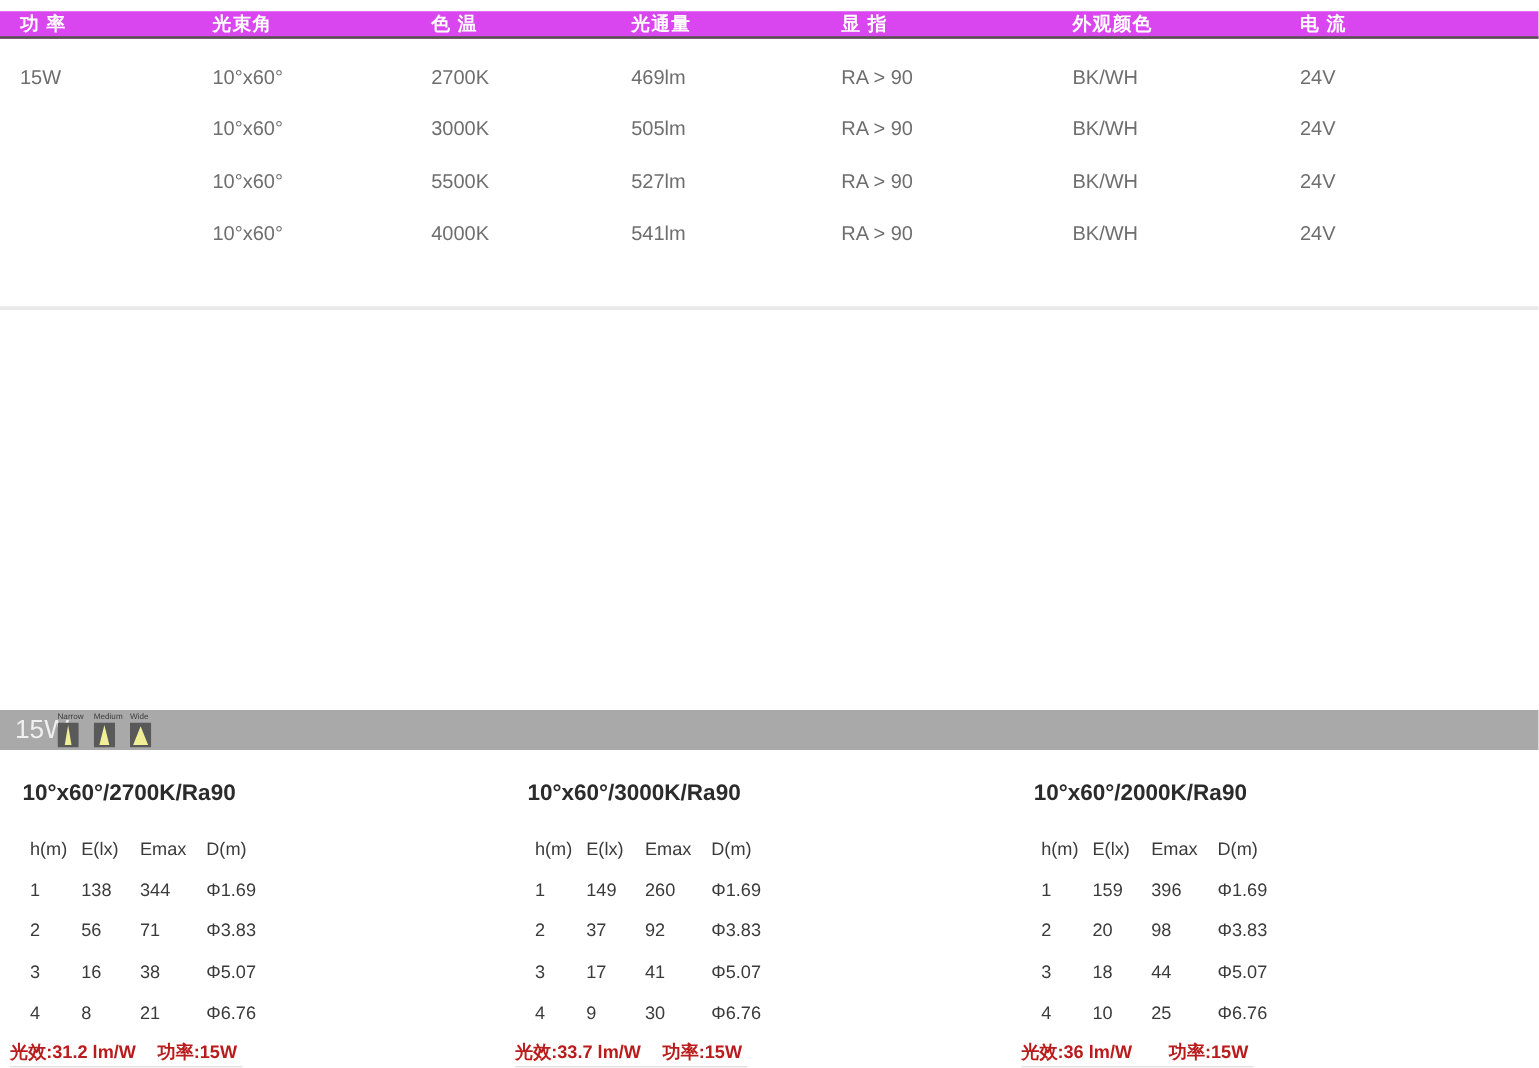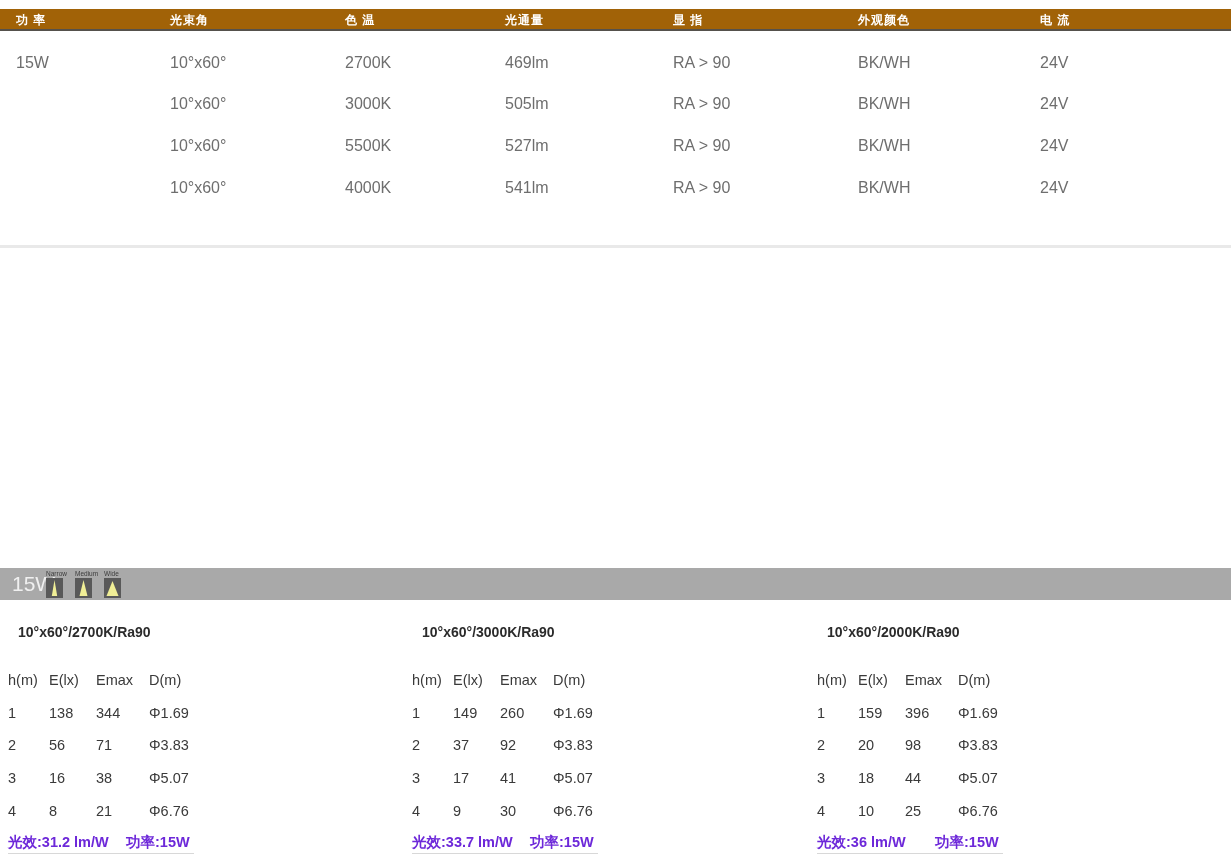--- a/index.html
+++ b/index.html
@@ -4,47 +4,47 @@
 <style>
   * { margin:0; padding:0; box-sizing:border-box; }
   html,body { background:#ffffff; }
   body { font-family:"Liberation Sans","DejaVu Sans",sans-serif; }
   .page { position:relative; width:1231px; height:854px; background:#ffffff; overflow:hidden; }
 
   
   .spec-grid { position:absolute; left:0; width:1231px; display:grid;
                grid-template-columns:154px 175px 160px 168px 185px 182px 1fr;
                padding-left:16px; }
-  .spec-header { top:9px; height:22px; line-height:22px; background:#a16207;
-                 border-bottom:2px solid #55514c; color:#ffffff; font-size:12px;
+  .spec-header { top:9px; height:22px; line-height:22px; background:#d946ef;
+                 border-bottom:2px solid #55514c; color:#ffffff; font-size:15px;
                  font-weight:600; letter-spacing:1px; }
   .spec-row { color:#6e6e6e; font-size:16px; height:24px; line-height:24px; }
   .r0 { top:51px; } .r1 { top:92px; } .r2 { top:134px; } .r3 { top:176px; }
 
   .divider { position:absolute; top:245px; left:0; width:1231px; height:3px; background:#e9e9e9; }
 
   
   .band { position:absolute; top:568px; left:0; width:1231px; height:32px; background:#a9a9a9; }
   .band-power { position:absolute; left:12px; top:0; height:32px; line-height:32px;
                 font-size:21px; color:#f0f0f0; }
   .band-icons { position:absolute; left:46px; top:2px; display:flex; gap:12px; }
   .beam-group { display:flex; flex-direction:column; align-items:flex-start; width:17px; }
   .beam-label { font-size:6.5px; line-height:7px; color:#3b3b3b; margin-bottom:1px; white-space:nowrap; }
 
   
   .ptable { position:absolute; top:615px; width:240px; height:239px; }
   .pt-0 { left:8px; } .pt-1 { left:412px; } .pt-2 { left:817px; }
-  .pt-title { position:absolute; left:10px; top:9px; font-size:14px; font-weight:700; color:#2b2b2b; white-space:nowrap; }
-  .pt-row { position:absolute; left:0; width:240px; display:grid;
+  .pt-title { position:absolute; left:10px; top:9px; font-size:18px; font-weight:700; color:#2b2b2b; white-space:nowrap; }
+  .pt-row { position:absolute; left:16px; width:240px; display:grid;
             grid-template-columns:41px 47px 53px 1fr;
             font-size:14.5px; color:#3a3a3a; height:17px; line-height:17px; }
   .pt-head { top:57px; }
   .pr0 { top:90px; } .pr1 { top:122px; } .pr2 { top:155px; } .pr3 { top:188px; }
   .pt-footer { position:absolute; left:0; top:219px; width:186px; height:17px; line-height:17px;
-               font-size:14.5px; font-weight:600; color:#6d28d9; white-space:nowrap; }
+               font-size:14.5px; font-weight:600; color:#b91c1c; white-space:nowrap; }
   .pt-power { position:absolute; left:118px; top:0; }
   .pt-underline { position:absolute; left:0; top:238px; width:186px; height:2px; background:#d8d8d8; }
 </style>
 </head>
 <body>
 
 <div class="page">
 
   <div class="spec-grid spec-header">
     <span>功 率</span>

